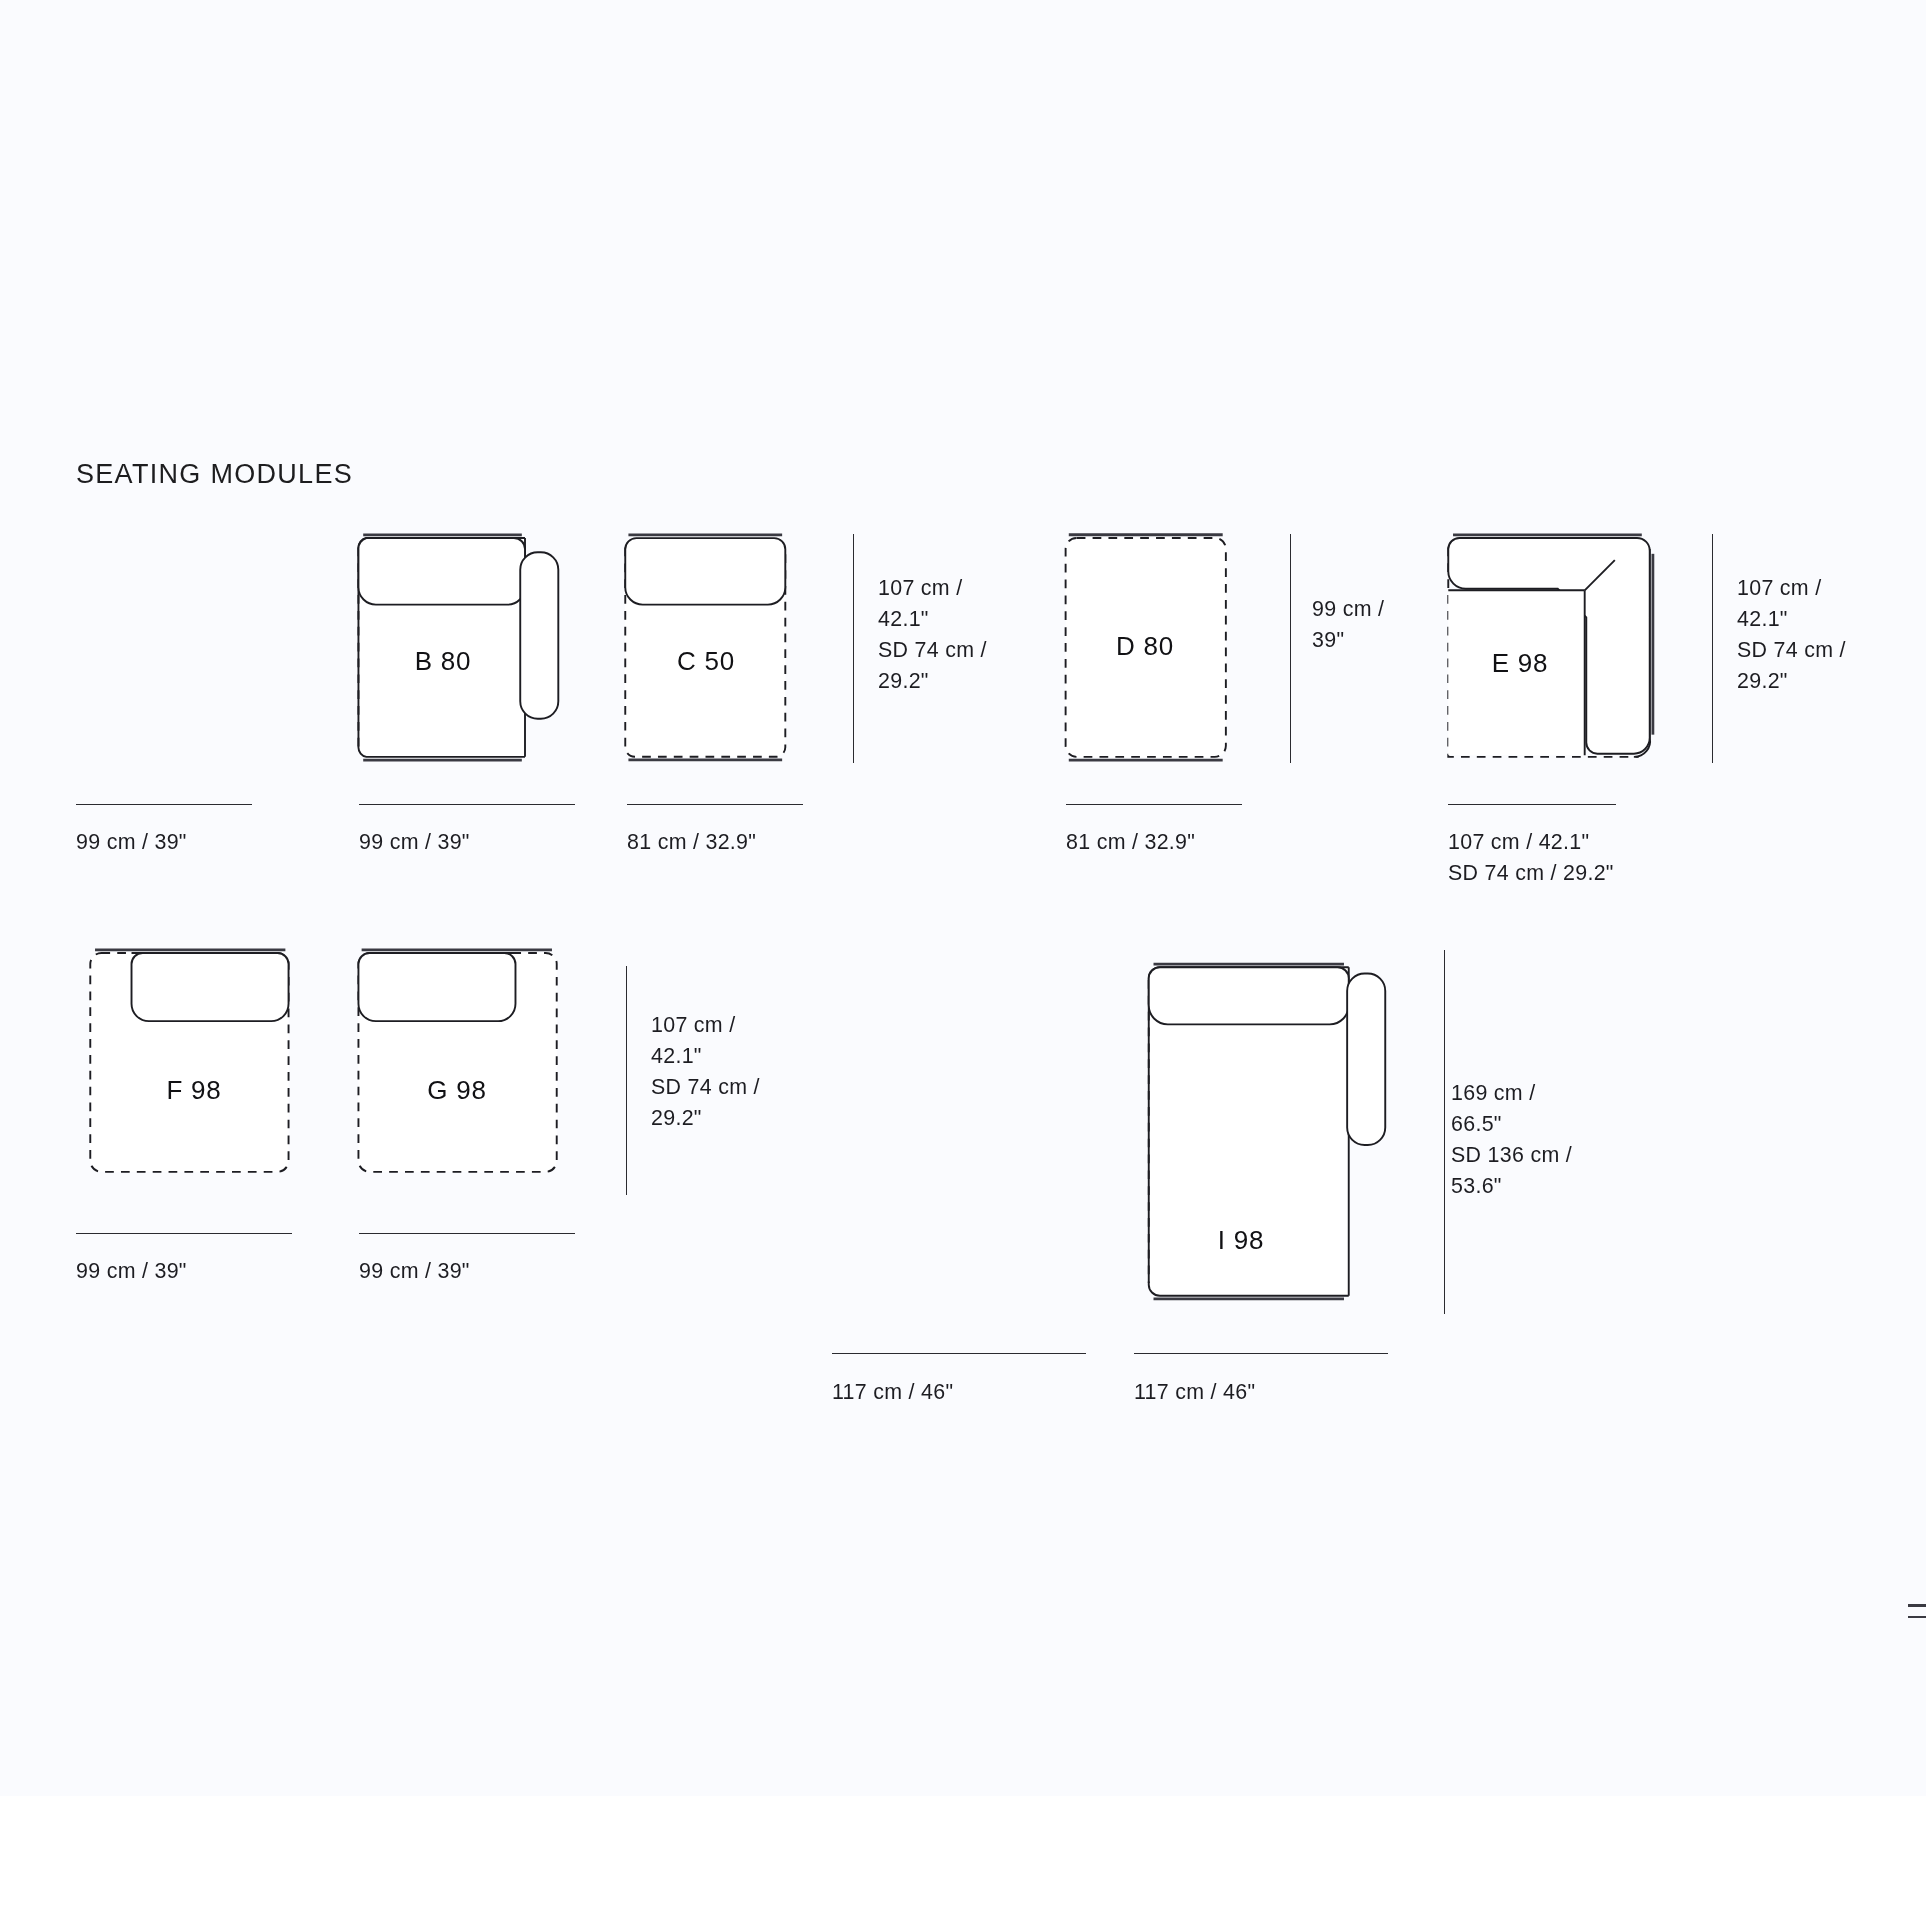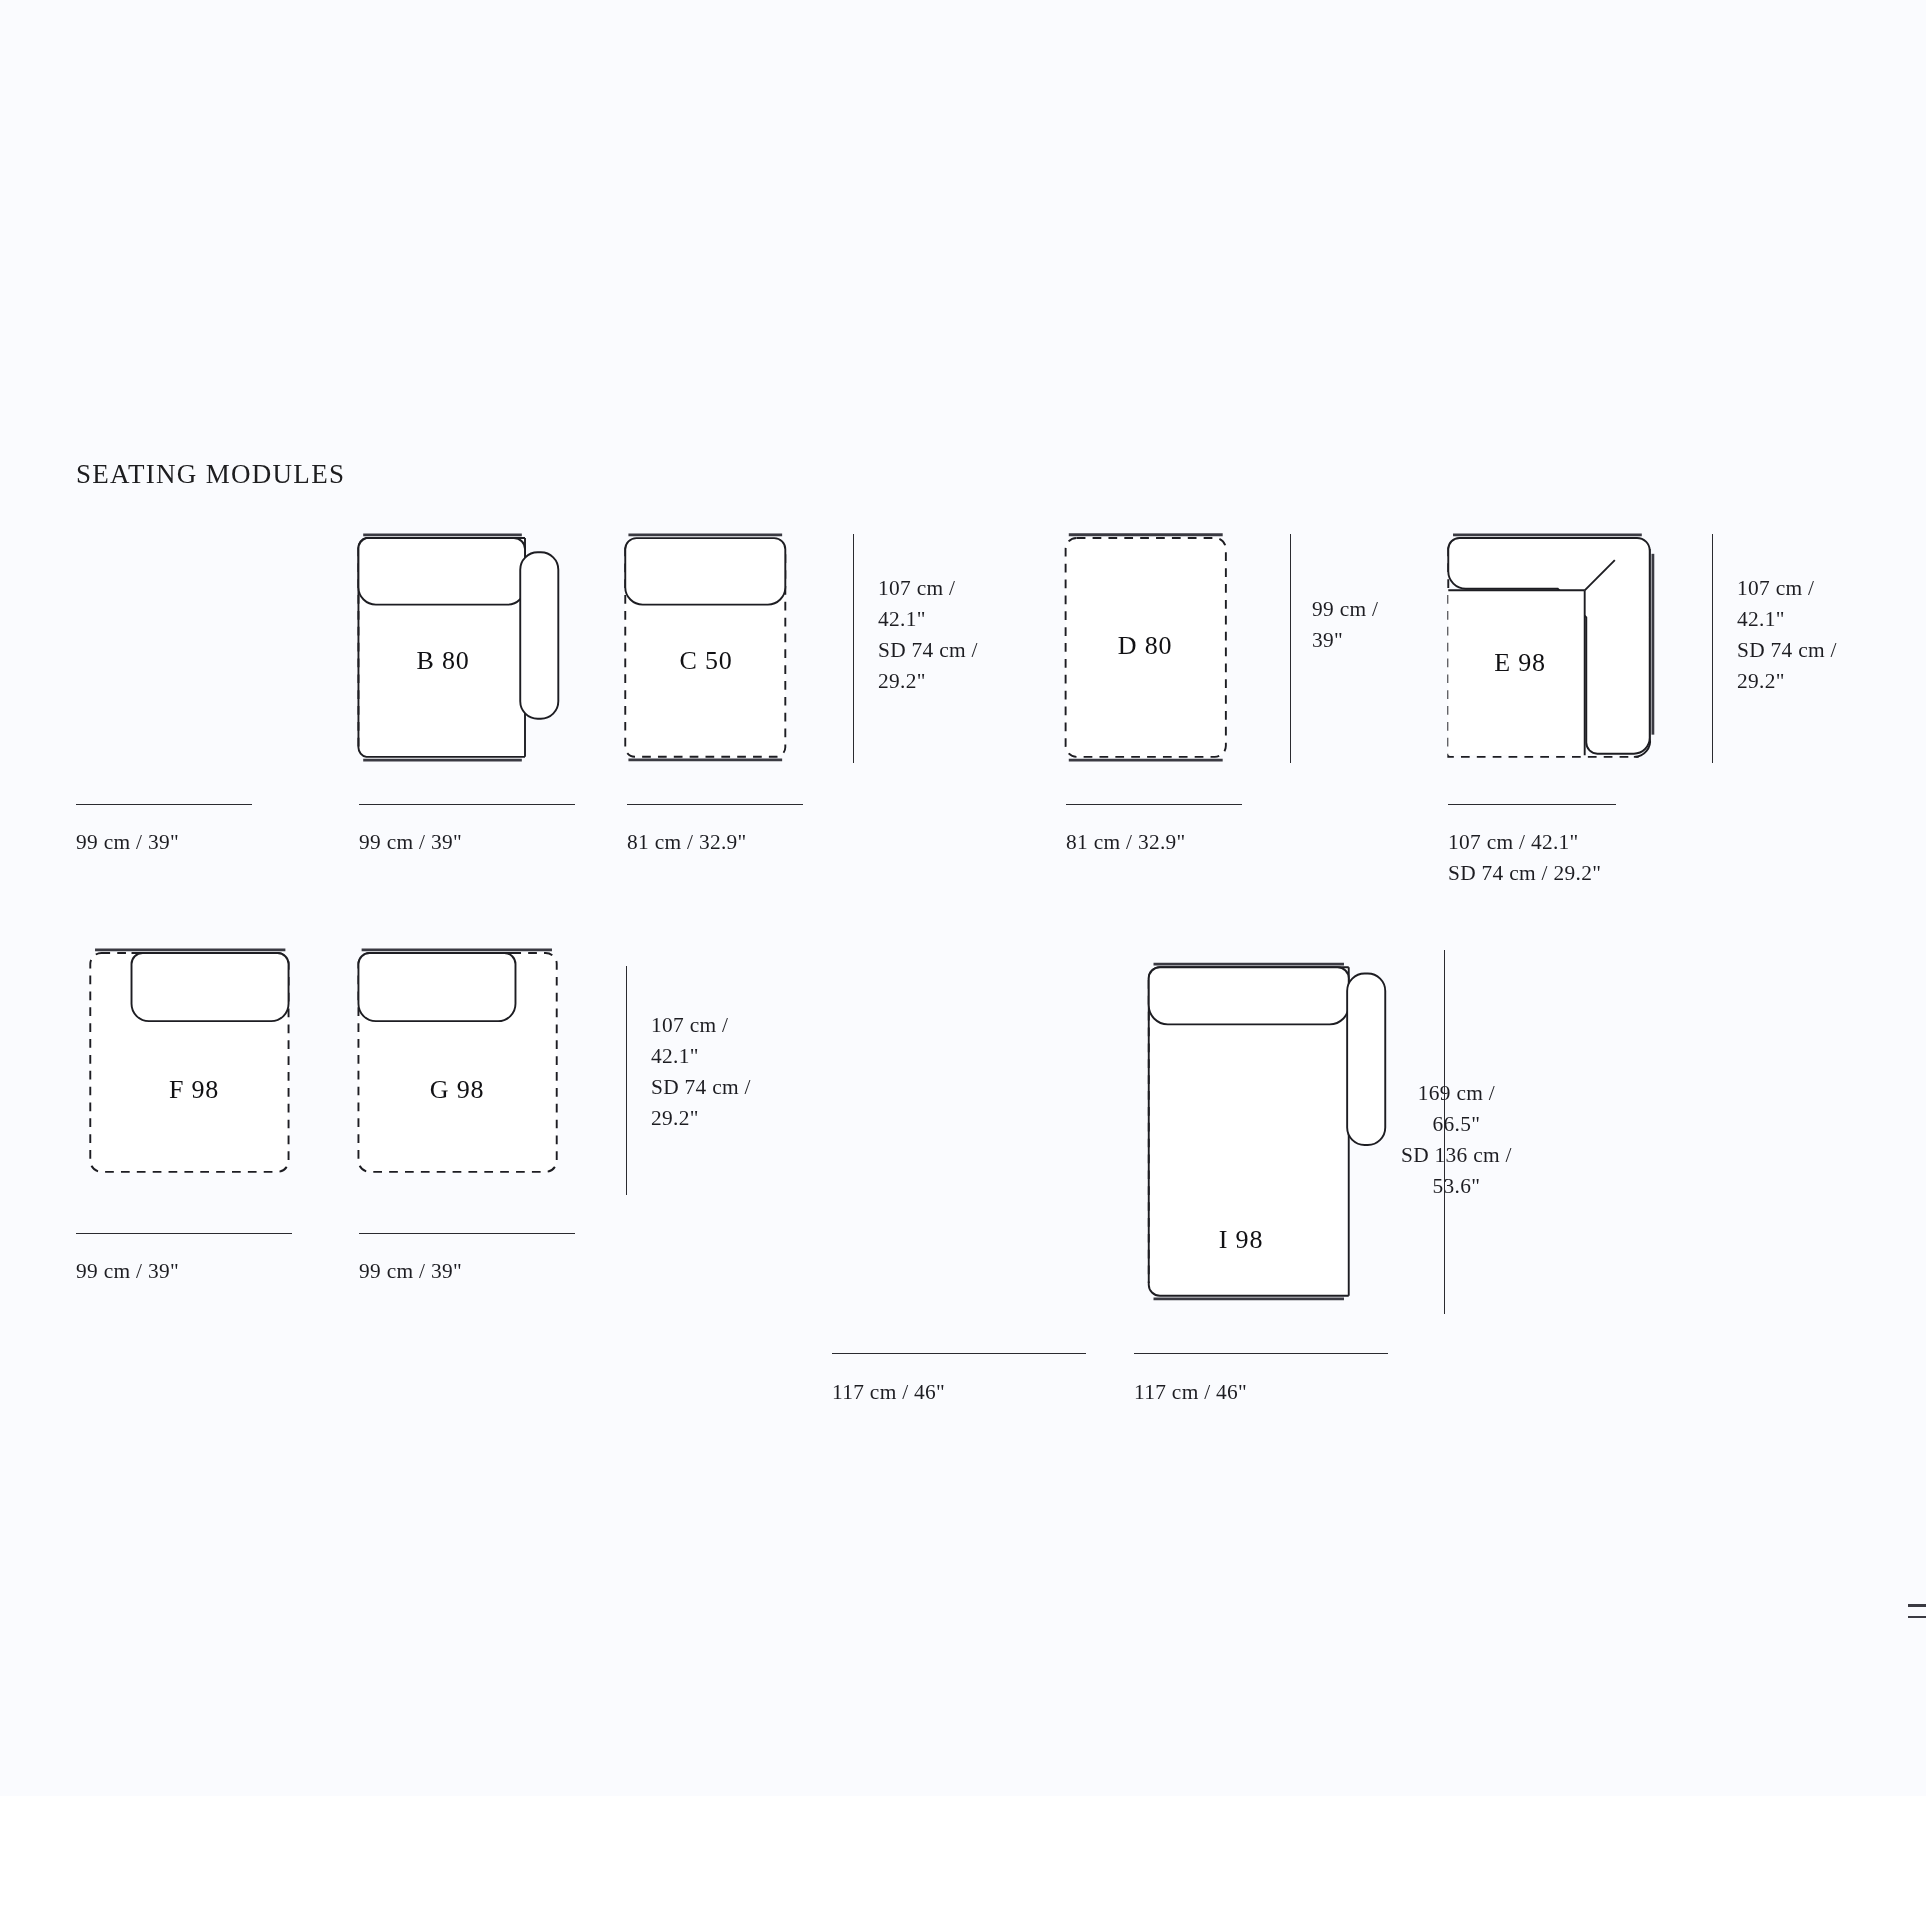--- a/index.html
+++ b/index.html
@@ -11,21 +11,20 @@
   body {
     font-family: "Liberation Sans", sans-serif;
     -webkit-font-smoothing: antialiased;
   }
   #sheet {
     position: relative;
     width: 1926px;
     height: 1796px;
     background: #fafbfe;
     overflow: hidden;
-    font-family: Liberation Serif, serif;
   }
 
   
   #page-title {
     position: absolute;
     left: 76px;
     top: 459px;
     font-size: 27px;
     letter-spacing: 1.3px;
     color: #1d1d1f;
@@ -213,21 +212,21 @@
       <path d="M 32 446 L 272 446" stroke="#3a3a42" stroke-width="3.5" fill="none"></path>
       <path d="M 264 28 L 40 28 A 14 14 0 0 0 26 42 L 26 76 A 24 24 0 0 0 50 100 L 254 100 A 24 24 0 0 0 278 76 L 278 42 A 14 14 0 0 0 264 28 Z" fill="#ffffff" stroke="#1d1d22" stroke-width="2.4"></path>
       <rect x="276" y="36" width="48" height="216" rx="22" ry="22" fill="#ffffff" stroke="#1d1d22" stroke-width="2.4"></rect>
     </svg>
     <div class="mod-label" style="left:113px; top:295px;">I 98</div>
   </div>
   <div class="dim-hline" style="left:1134px; top:1353px; width:254px;"></div>
   <div class="dim-text" style="left:1134px; top:1377px;">117 cm / 46"</div>
 
   <div class="dim-vline" style="left:1444px; top:950px; height:364px;"></div>
-  <div class="dim-text" style="left:1401px; top:1078px;text-align:center;">169 cm /
+  <div class="dim-text" style="left:1451px; top:1078px;">169 cm /
 66.5"
 SD 136 cm /
 53.6"</div>
 
   <div class="reg-mark" style="left:1908px; top:1604px; width:18px; height:3.2px;"></div>
   <div class="reg-mark" style="left:1908px; top:1616px; width:18px; height:2.4px;"></div>
   <div class="reg-mark" style="left:1908px; top:1796px; width:18px; height:2.4px;"></div>
   <div class="reg-mark" style="left:1908px; top:1810px; width:18px; height:3.2px;"></div>
   <div class="reg-mark" style="left:1908px; top:1852px; width:18px; height:3.2px;"></div>
   <div class="reg-dot" style="left:1917px; top:1891px;"></div>

